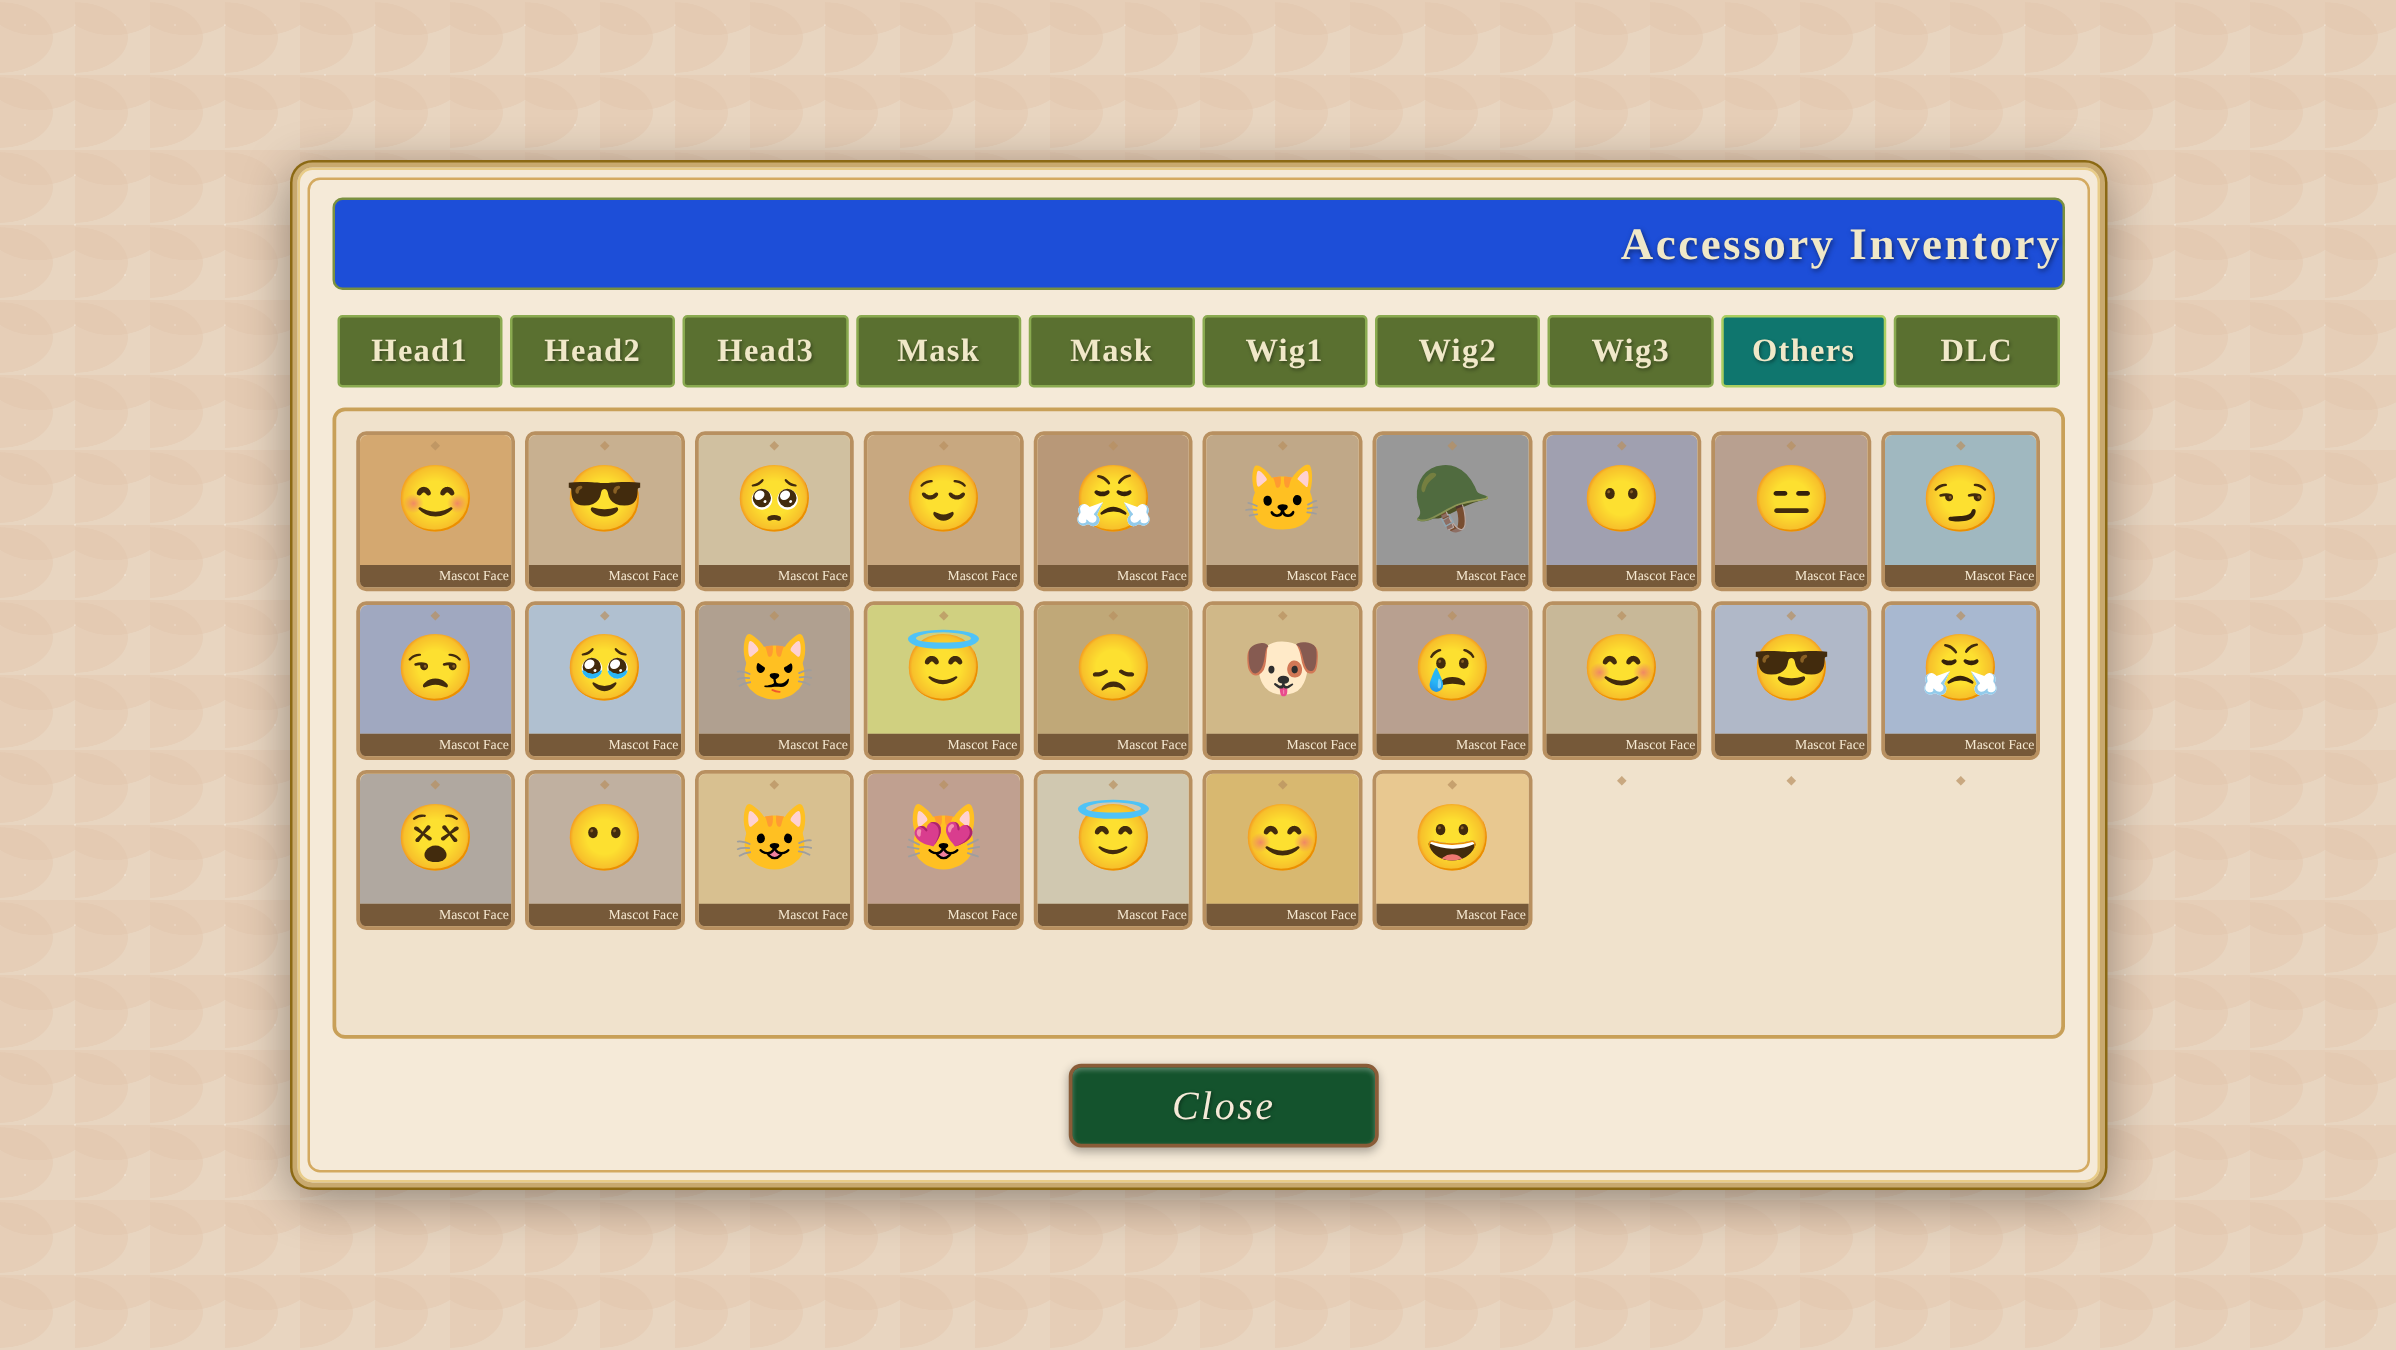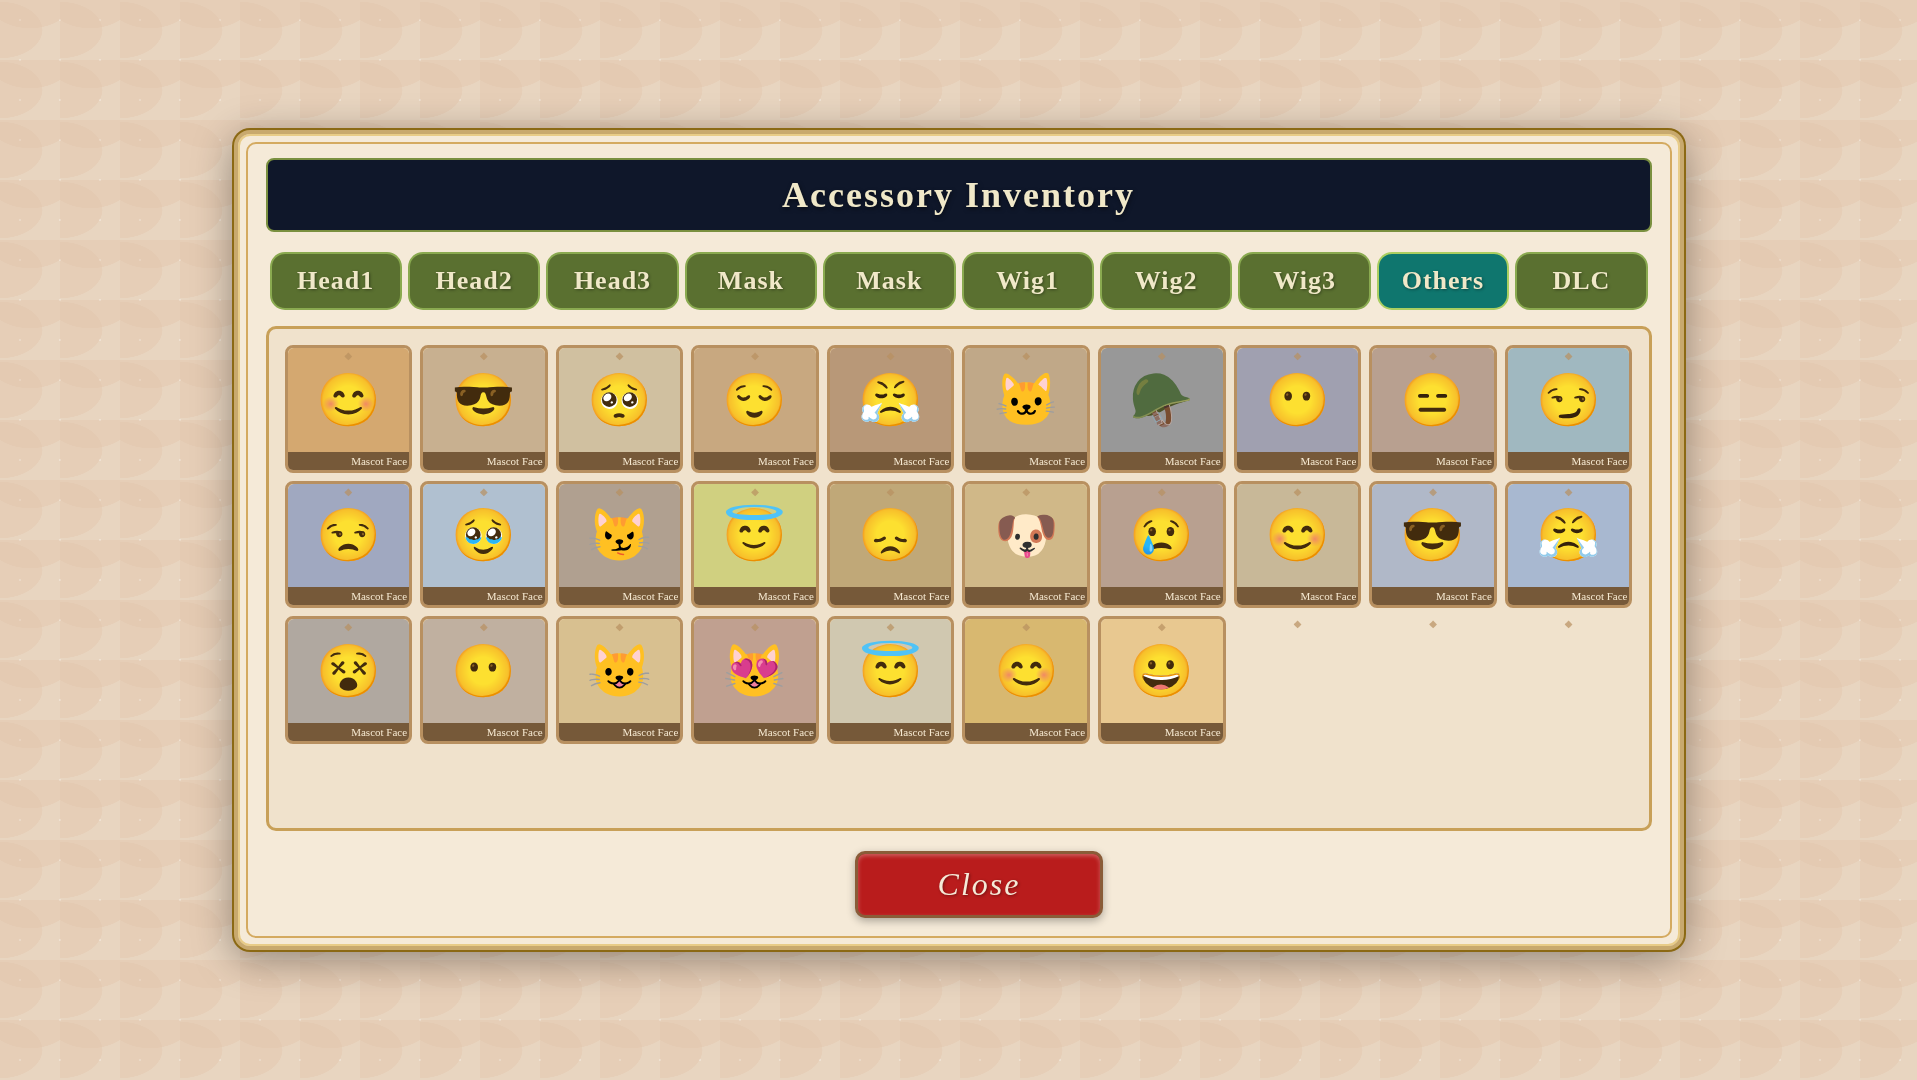--- a/index.html
+++ b/index.html
@@ -48,25 +48,25 @@
       content: '';
       position: absolute;
       inset: 8px;
       border: 2px solid #d4aa60;
       border-radius: 10px;
       pointer-events: none;
     }
 
     
     .title-bar {
-      background: #0f172a;
+      background: #1d4ed8;
       border-radius: 8px;
       padding: 14px 0;
       margin-bottom: 20px;
-      text-align: center;
+      text-align: right;
       border: 2px solid #7a9040;
     }
 
     .title-text {
       color: #f0e8c8;
       font-size: 36px;
       font-weight: bold;
       letter-spacing: 2px;
       text-shadow: 1px 2px 4px rgba(0,0,0,0.5);
     }
@@ -78,21 +78,21 @@
       margin-bottom: 16px;
       padding: 0 4px;
     }
 
     .tab {
       background: #5a7030;
       color: #f0e8c8;
       font-size: 26px;
       font-weight: bold;
       padding: 12px 18px;
-      border-radius: 15px;
+      border-radius: 4px;
       border: 2px solid #8aaa50;
       cursor: pointer;
       flex: 1;
       text-align: center;
       letter-spacing: 1px;
       text-shadow: 1px 1px 3px rgba(0,0,0,0.4);
       transition: background 0.15s;
     }
 
     .tab.active {
@@ -174,21 +174,21 @@
     }
 
     
     .close-btn-wrap {
       display: flex;
       justify-content: center;
       margin-top: 20px;
     }
 
     .close-btn {
-      background: #b91c1c;
+      background: #14532d;
       border: 3px solid #8a5c38;
       border-radius: 10px;
       color: #f5ead8;
       font-size: 32px;
       font-family: Georgia, serif;
       font-style: italic;
       padding: 12px 80px;
       cursor: pointer;
       letter-spacing: 2px;
       text-shadow: 1px 1px 3px rgba(0,0,0,0.4);

